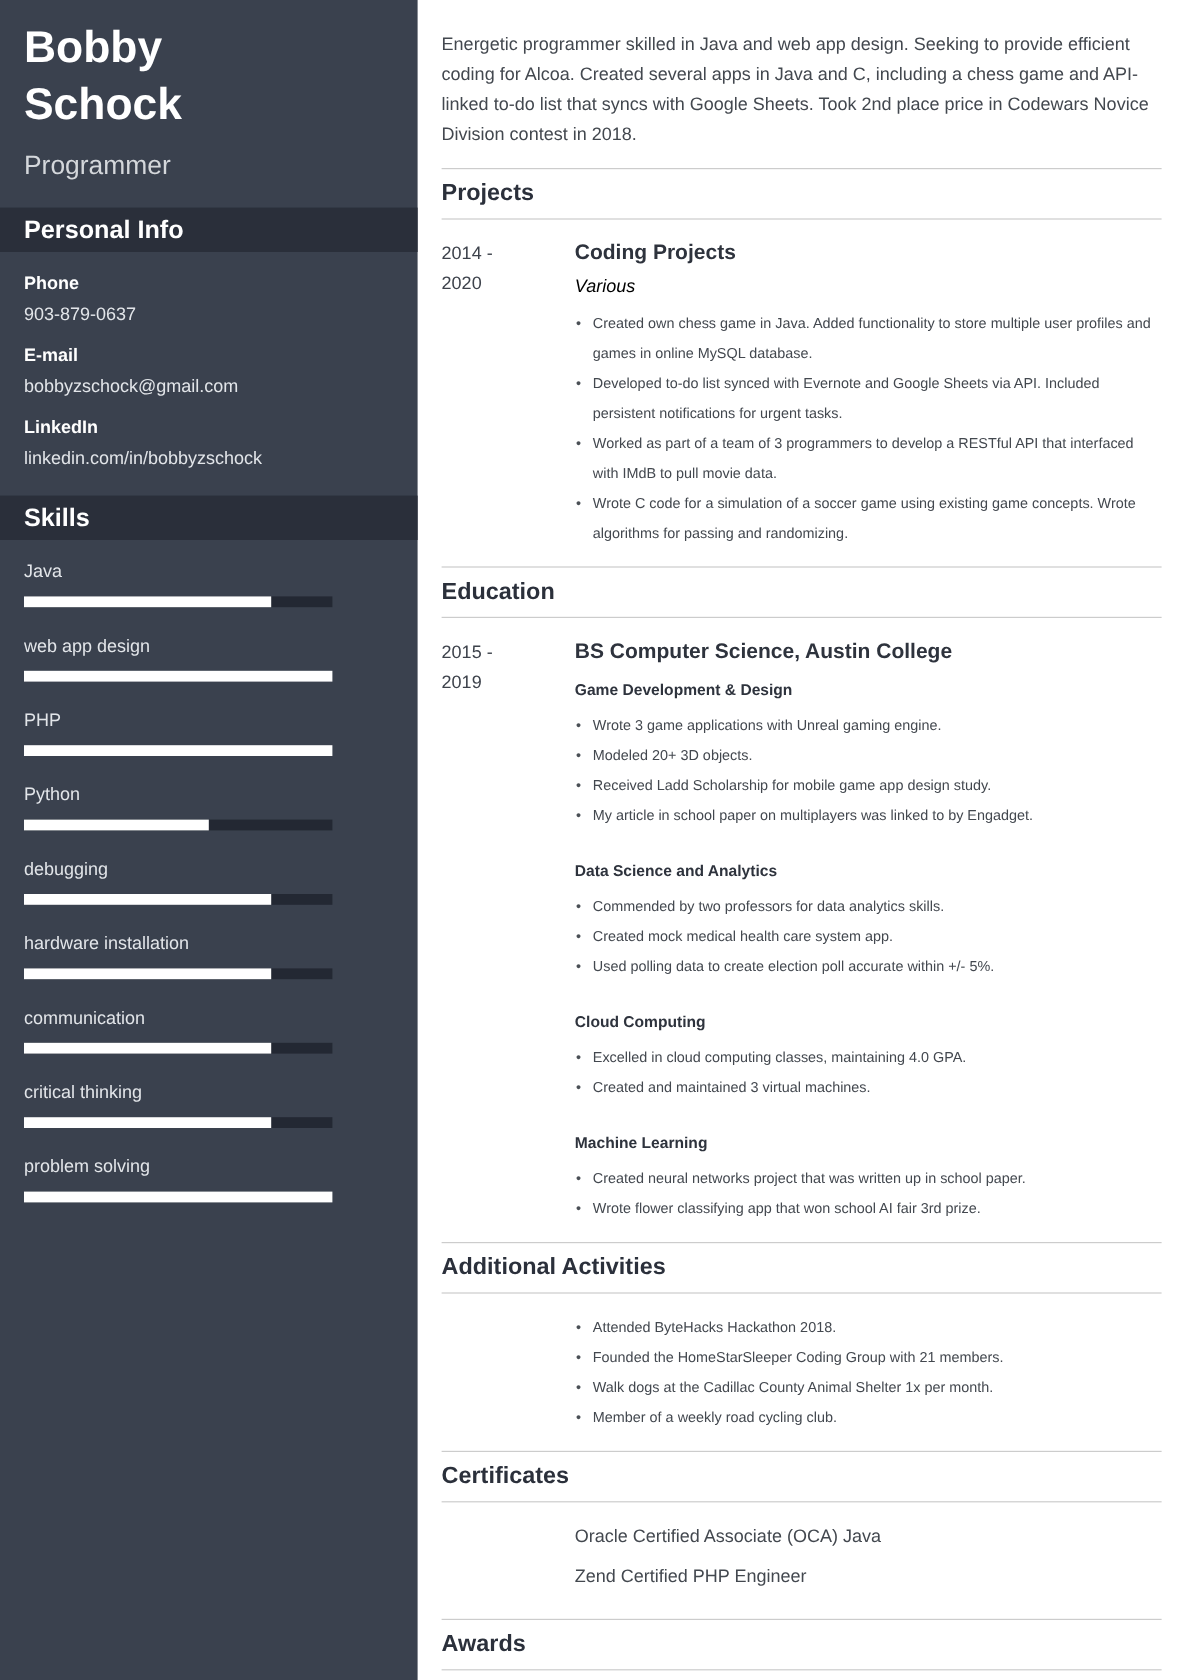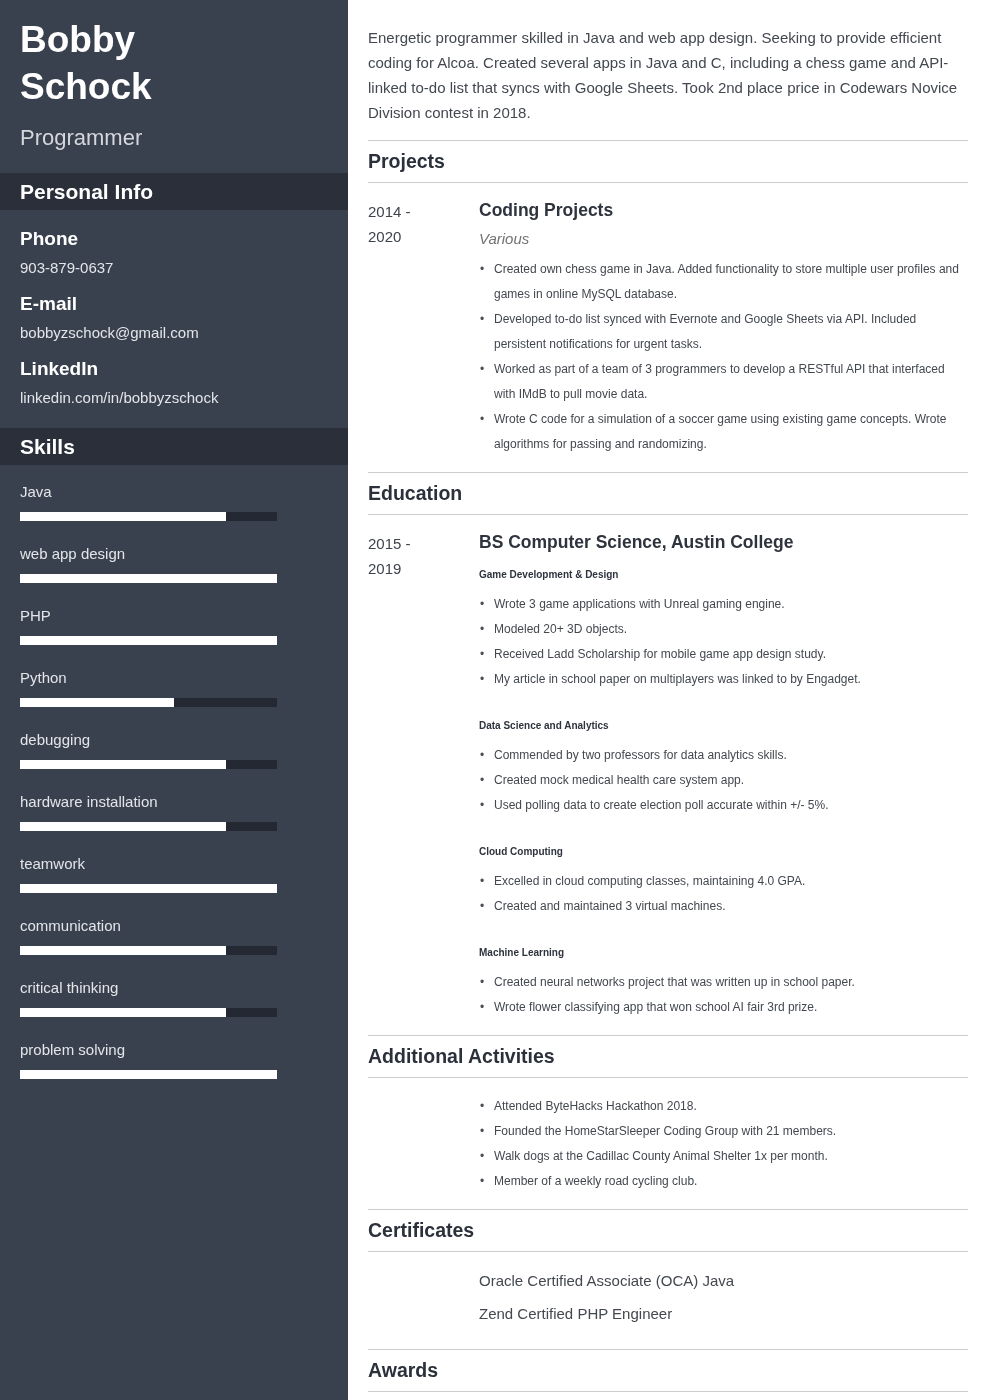--- a/index.html
+++ b/index.html
@@ -31,21 +31,21 @@
     max-width:210px;
   }
   .job-title{font-size:22px;color:var(--side-muted);margin-top:15px;font-weight:400;}
   .side-band{
     background:var(--band-bg);
     padding:8px 20px;margin-top:22px;
     font-size:21px;font-weight:bold;color:#ffffff;line-height:21px;
   }
   .contact{padding:18px 20px 0 20px;}
   .contact-item{margin-bottom:17px;}
-  .contact-label{font-size:19px;font-weight:bold;color:#ffffff;margin-bottom:9px;}
+  .contact-label{font-size:15px;font-weight:bold;color:#ffffff;margin-bottom:9px;}
   .contact-value{font-size:15px;color:var(--side-text);}
   .skills-list{padding:18px 20px 0 20px;list-style:none;}
   .skill{margin-bottom:24px;}
   .skill-label{font-size:15px;color:var(--side-text);}
   .skill-bar{
     margin-top:12px;width:257px;height:9px;background:var(--bar-track);
     position:relative;
   }
   .skill-fill{height:9px;background:var(--bar-fill);}
   
@@ -54,30 +54,30 @@
   .section-head{
     border-top:1px solid var(--rule);
     border-bottom:1px solid var(--rule);
     padding:9px 0;
   }
   .section-head h2{font-size:19.5px;line-height:23px;font-weight:bold;color:var(--heading-text);}
   .entry-row{display:flex;margin-top:16px;margin-bottom:15px;}
   .dates{width:111px;flex-shrink:0;font-size:15px;line-height:25px;color:#3e434c;}
   .entry-body{flex:1;}
   .entry-title{font-size:17.5px;line-height:22px;font-weight:bold;color:#2e333d;}
-  .subtitle{font-style:italic;font-size:15px;color:#737373;margin-top:9px;}
+  .subtitle{font-style:italic;font-size:15px;color:#000000;margin-top:9px;}
   ul.bullets{list-style:none;margin-top:10px;}
   ul.bullets li{
     position:relative;padding-left:15px;
     font-size:12px;line-height:25px;color:var(--body-text);
   }
   ul.bullets li::before{content:"\2022";position:absolute;left:1px;color:#4a4f55;}
   .group{margin-top:26px;}
   .group.first{margin-top:14px;}
-  .group-heading{font-size:10px;line-height:15px;font-weight:bold;color:#2e333d;}
+  .group-heading{font-size:13px;line-height:15px;font-weight:bold;color:#2e333d;}
   .plain-item{font-size:15px;line-height:25px;color:var(--body-text);margin-bottom:8px;}
 </style>
 </head>
 <body>
 
 <aside class="sidebar">
   <div class="name-block">
     <h1 class="name">Bobby Schock</h1>
     <div class="job-title">Programmer</div>
   </div>
@@ -129,26 +129,20 @@
     <li class="skill">
       <div class="skill-label">debugging</div>
       <div class="skill-bar">
           <div class="skill-fill" style="width: 80%;"></div>
         </div>
     </li>
     <li class="skill">
       <div class="skill-label">hardware installation</div>
       <div class="skill-bar">
           <div class="skill-fill" style="width: 80%;"></div>
-        </div>
-    </li>
-    <li class="skill">
-      <div class="skill-label">teamwork</div>
-      <div class="skill-bar">
-          <div class="skill-fill" style="width: 100%;"></div>
         </div>
     </li>
     <li class="skill">
       <div class="skill-label">communication</div>
       <div class="skill-bar">
           <div class="skill-fill" style="width: 80%;"></div>
         </div>
     </li>
     <li class="skill">
       <div class="skill-label">critical thinking</div>

